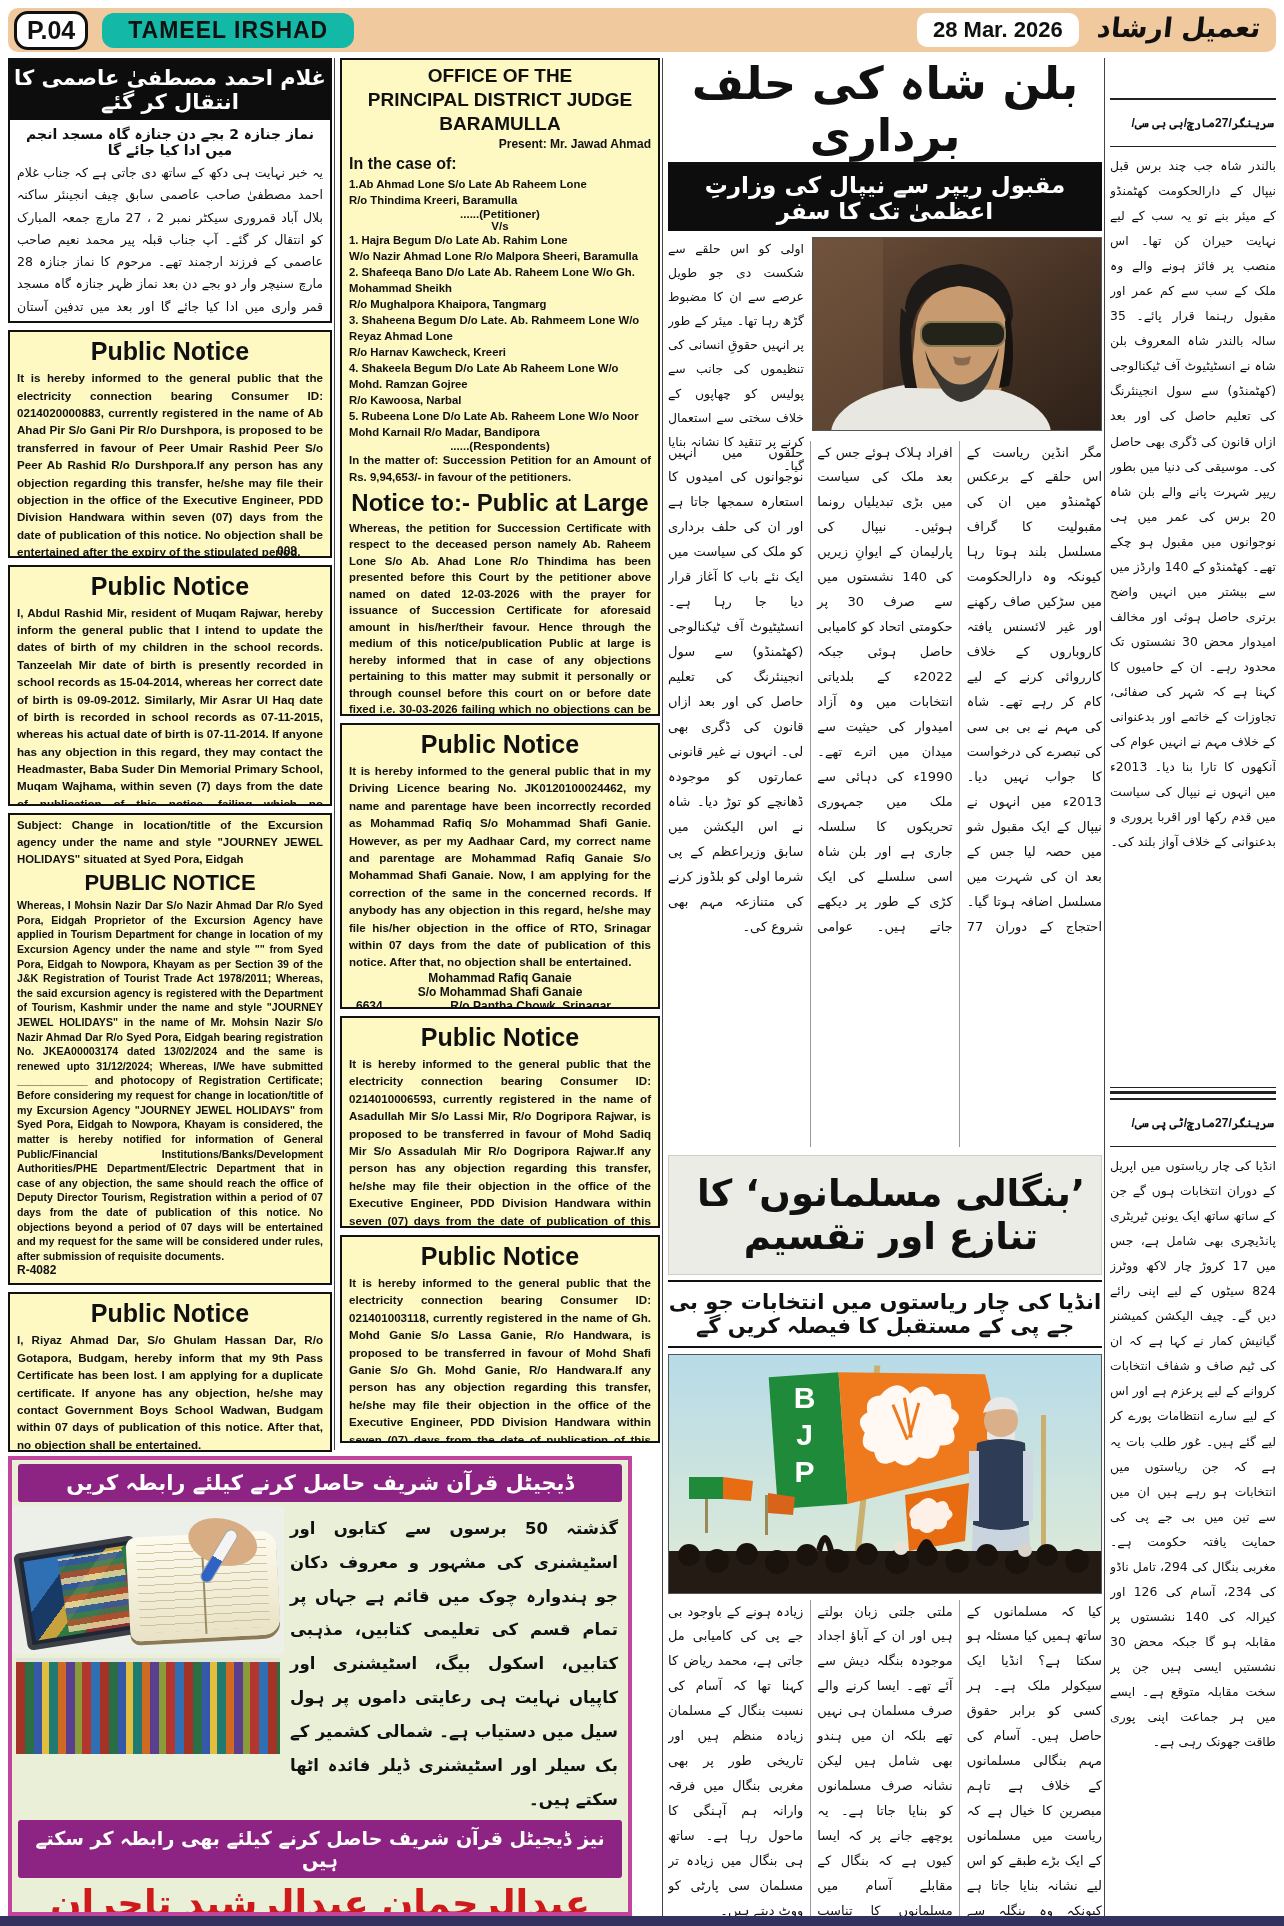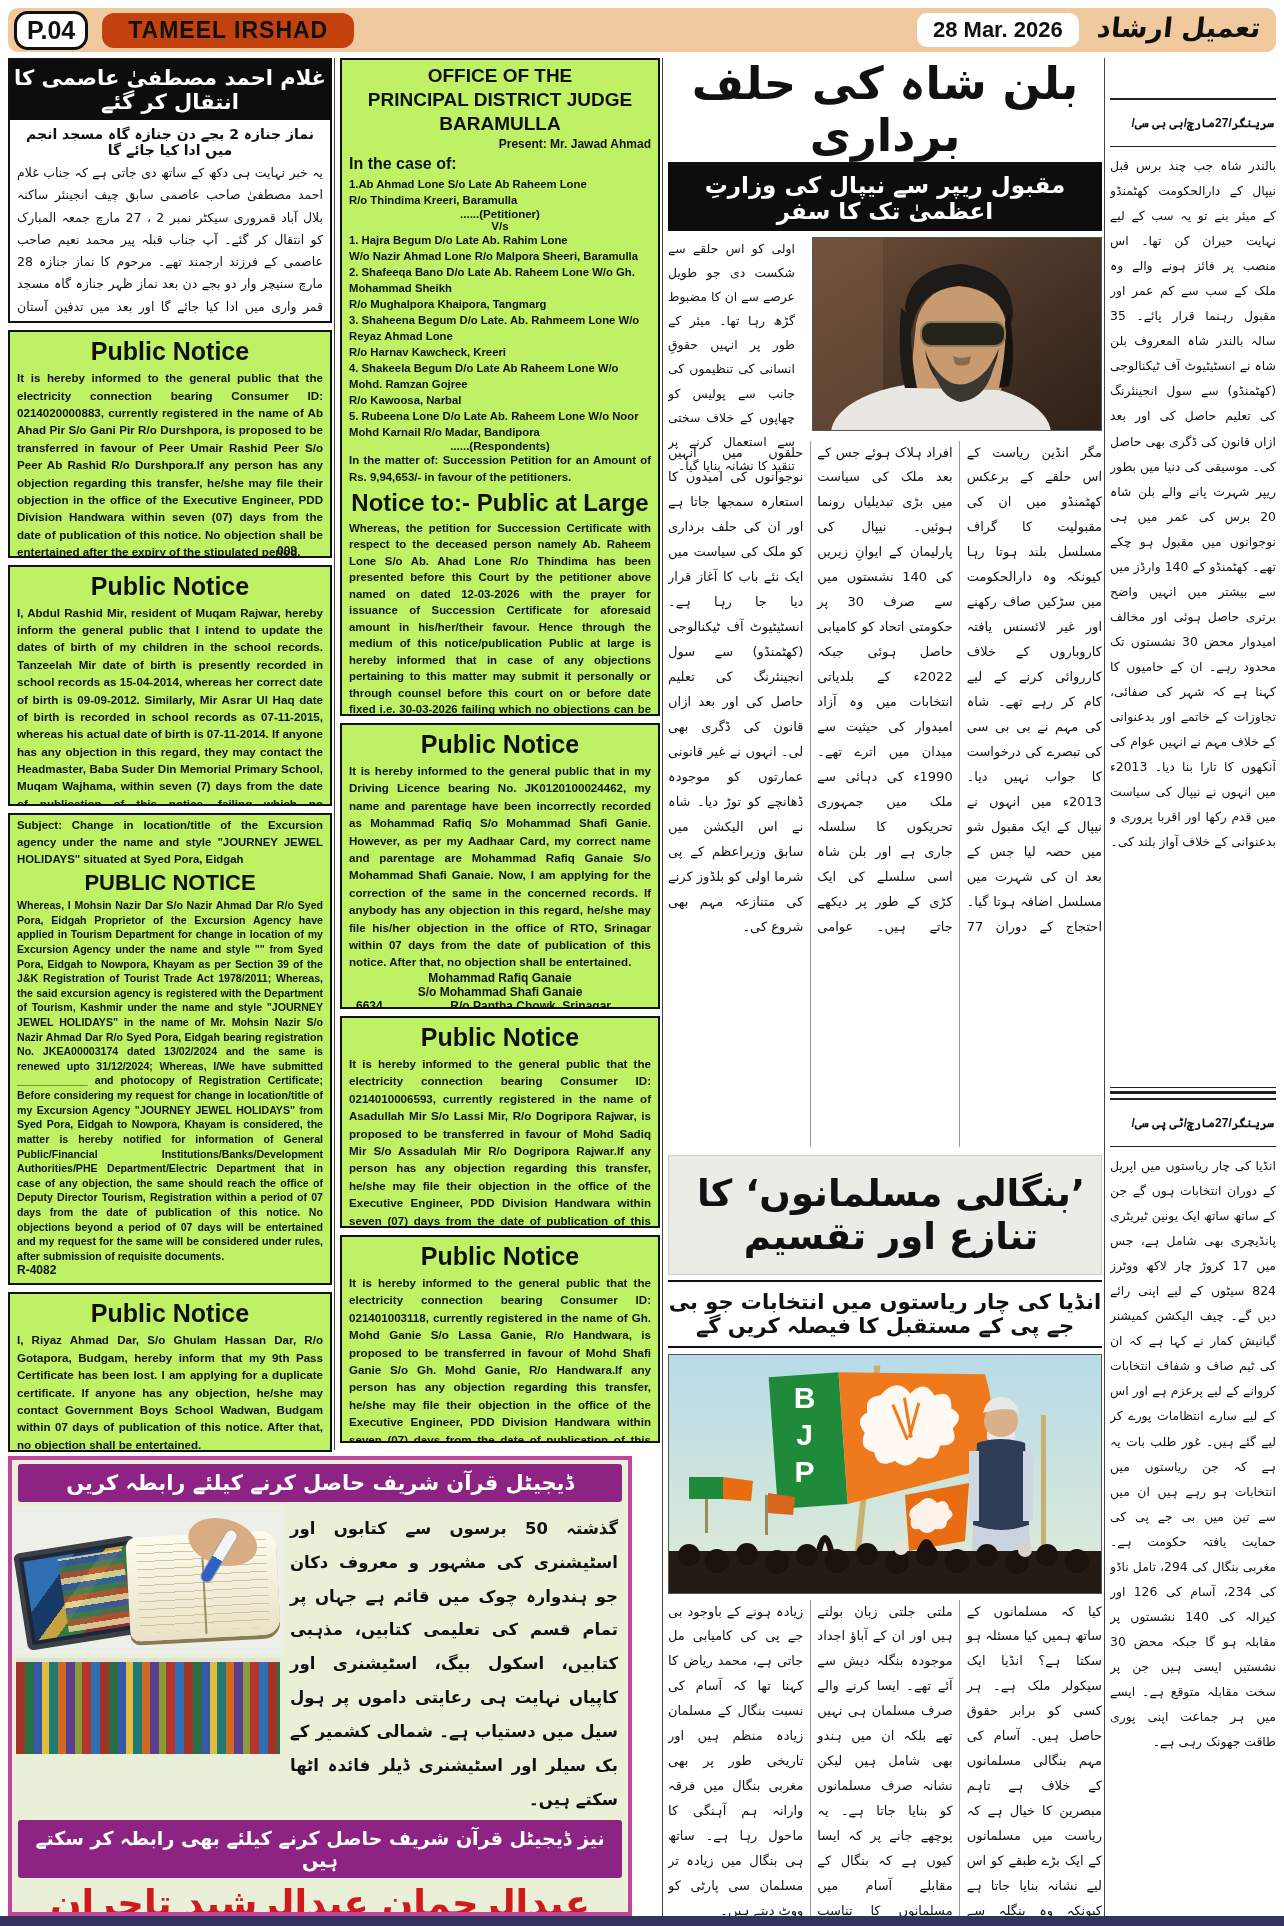--- a/index.html
+++ b/index.html
@@ -1,27 +1,27 @@
 <!DOCTYPE html>
 <html lang="ur"><head>
 <meta charset="utf-8">
 <style>
   html,body{margin:0;padding:0;background:#ffffff;}
   body{width:1284px;height:1926px;position:relative;font-family:"Liberation Sans",sans-serif;color:#111;overflow:hidden;}
   .abs{position:absolute;}
   
   .hdr{left:8px;top:8px;width:1268px;height:44px;background:#f0c99e;border-radius:10px;display:flex;align-items:center;gap:14px;padding:0 6px;box-sizing:border-box;}
   .pill{background:#fff;border:3px solid #111;border-radius:14px;padding:2px 10px;font-weight:bold;font-size:25px;}
-  .papername{background:#c2410c;border-radius:12px;padding:4px 26px;font-weight:bold;font-size:23px;letter-spacing:1px;}
+  .papername{background:#14b8a6;border-radius:12px;padding:4px 26px;font-weight:bold;font-size:23px;letter-spacing:1px;}
   .hdr-date{margin-left:auto;background:#fff;border-radius:10px;padding:4px 16px;font-weight:bold;font-size:22px;}
   .masthead{font-family:"DejaVu Sans",sans-serif;direction:rtl;font-weight:bold;font-size:27px;transform:skewX(-6deg);padding:0 10px 6px 4px;}
   
   .vrule{width:1px;background:#444;}
   
-  .box{border:2px solid #111;background:#bef264;box-sizing:border-box;padding:4px 7px;overflow:hidden;}
+  .box{border:2px solid #111;background:#fef9c3;box-sizing:border-box;padding:4px 7px;overflow:hidden;}
   .pn-title{font-size:25px;font-weight:bold;text-align:center;margin:1px 0 3px;}
   .pn-body{font-size:11.6px;font-weight:bold;line-height:1.5;text-align:justify;}
   .pn-code{font-weight:bold;font-size:12px;text-align:right;padding-right:26px;margin-top:-17px;}
   .stack{display:flex;flex-direction:column;gap:7px;}
   
   .obit{border:2px solid #111;overflow:hidden;}
   .obit-head{background:#0d0d0d;color:#fff;font-family:"DejaVu Sans",sans-serif;direction:rtl;text-align:center;font-size:21px;font-weight:bold;padding:6px 2px;}
   .urdu{font-family:"DejaVu Sans",sans-serif;direction:rtl;}
   .obit-line1{font-size:14px;font-weight:bold;text-align:center;padding:6px 4px 2px;}
   .obit-body{font-size:12.5px;line-height:1.78;text-align:justify;padding:2px 7px;}
@@ -49,21 +49,21 @@
   .pen{position:absolute;right:52px;top:-6px;width:11px;height:58px;border-radius:6px;background:linear-gradient(#f4f4f4 0 55%,#2f62c4 55% 100%);transform:rotate(34deg);box-shadow:0 0 0 1px #9aa;}
   .hand{position:absolute;right:18px;top:-14px;width:70px;height:46px;border-radius:50%;background:#d9ad84;transform:rotate(18deg);}
   .books-row{height:92px;margin:4px 4px 0;background:
      repeating-linear-gradient(90deg,#a33327 0 9px,#2a6e46 9px 18px,#3558a8 18px 26px,#e3bd3c 26px 33px,#1f7a72 33px 42px,#d06a22 42px 50px,#5b3f8f 50px 59px,#8a9b3a 59px 66px,#b3372f 66px 75px,#2f6fb3 75px 84px);
      border-top:4px solid #dfe3d5;}
   .ad-txt{flex:1;font-size:16.5px;font-weight:bold;line-height:2.05;text-align:justify;padding:6px 10px 0 6px;}
   .ad-dealer{color:#cf1a1c;font-size:37px;font-weight:bold;text-align:center;line-height:1.2;}
   
   .a1-head{font-size:45px;font-weight:bold;text-align:center;line-height:1.15;}
   .blackbar{background:#0d0d0d;color:#fff;text-align:center;font-size:23px;font-weight:bold;padding:7px 2px;border-top:3px double #111;}
-  .a-row{display:flex;gap:17px;margin-top:6px;}
+  .a-row{display:flex;gap:8px;margin-top:6px;}
   .side-txt{flex:1;font-size:12.4px;line-height:1.95;text-align:justify;}
   .photo-frame{border:1px solid #555;flex:0 0 auto;overflow:hidden;position:relative;}
   .mcol{direction:rtl;column-gap:14px;column-rule:1px solid #9a9a9a;font-size:13px;line-height:1.92;text-align:justify;margin-top:8px;overflow:hidden;}
   .a2-headbox{background:#ecece7;border:1px solid #cfcfc8;text-align:center;font-size:37px;font-weight:bold;display:flex;align-items:center;justify-content:center;padding-left:12px;}
   .a2-sub{border-top:2px solid #111;border-bottom:2px solid #111;text-align:center;font-size:21px;font-weight:bold;padding:8px 0;margin-top:5px;}
   .dateline{font-size:12px;font-weight:bold;direction:rtl;text-align:right;border-top:2px solid #222;border-bottom:1px solid #222;padding:16px 2px;}
   .rc-body{font-size:12.4px;line-height:2.02;text-align:justify;margin-top:6px;overflow:hidden;}
   .divider-double{border-top:1px solid #222;border-bottom:3px solid #222;height:3px;margin:8px 0 4px;}
   .bjp-letters{position:absolute;left:118px;top:26px;writing-mode:vertical-rl;text-orientation:upright;color:#fff;font-weight:bold;font-size:30px;letter-spacing:4px;font-family:"Liberation Sans",sans-serif;}
   .footer-strip{left:0;top:1916px;width:1284px;height:10px;background:#33315e;}

